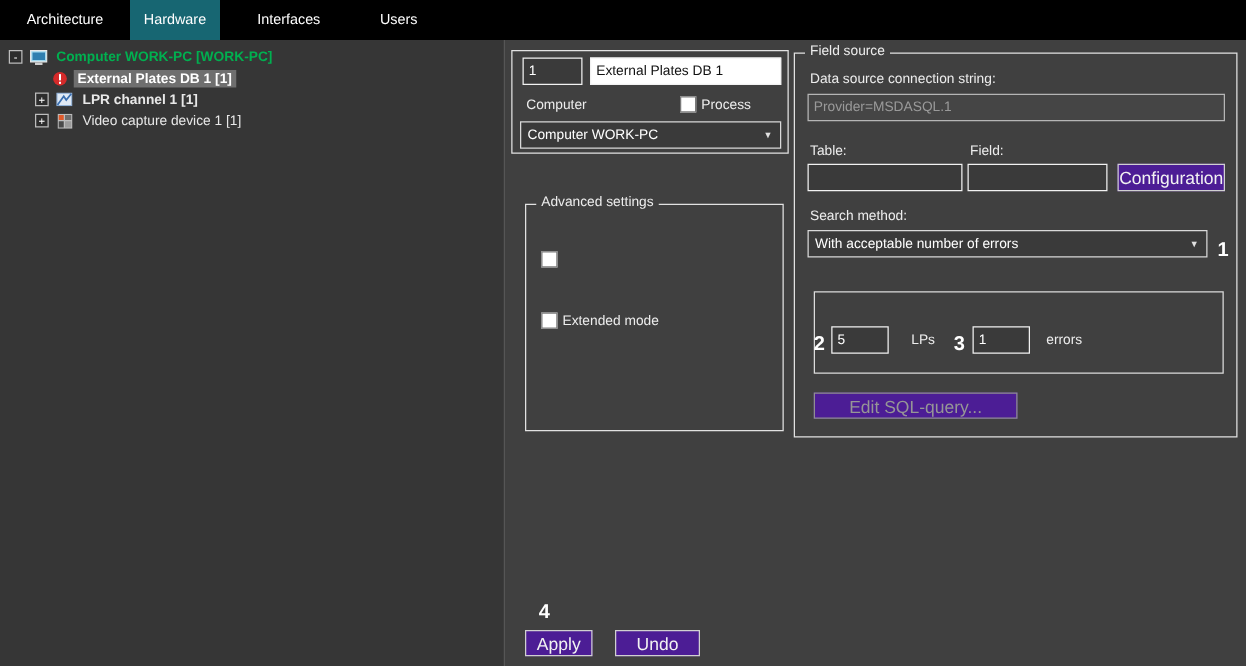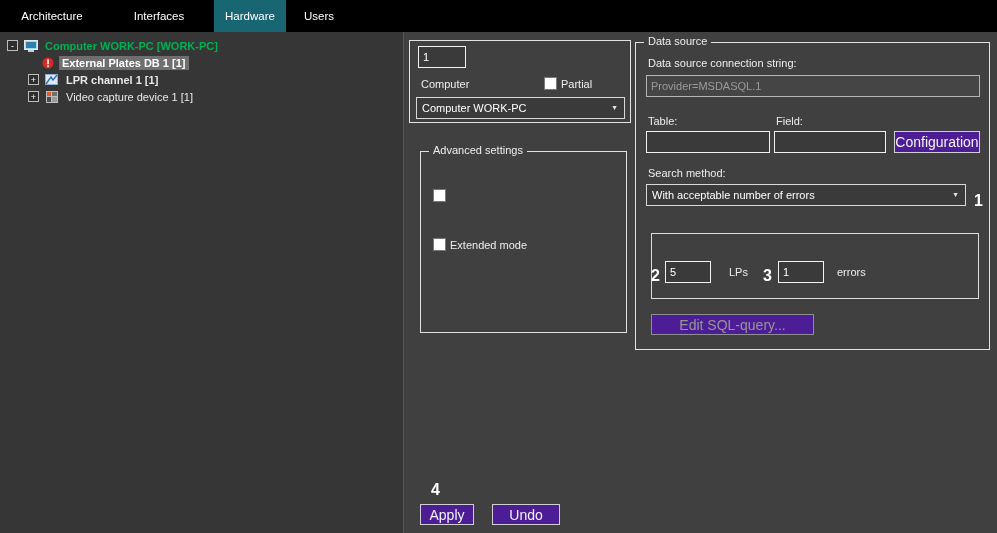--- a/index.html
+++ b/index.html
@@ -33,22 +33,22 @@
   .btn.disabled{color:#969696;border-color:#8f8f8f}
   .cb{position:absolute;width:11px;height:11px;background:#fff;border:1px solid #7a7a7a;box-sizing:content-box}
   .ann{position:absolute;color:#fff;font-weight:bold;font-size:16px}
   .wrap{white-space:normal;line-height:13px}
 </style>
 </head>
 <body>
 
 <div class="topbar">
   <div class="tab" style="width:104px">Architecture</div>
+  <div class="tab active" style="width:72px">Hardware</div>
   <div class="tab" style="width:110px">Interfaces</div>
-  <div class="tab active" style="width:72px">Hardware</div>
   <div class="tab" style="width:66px">Users</div>
 </div>
 
 <div class="tree">
 
   <div class="trow" style="left:7px;top:5px">
     <span class="toggle">-</span>
     <span class="ticon">
       <svg width="14" height="12" viewBox="0 0 14 12">
         <rect x="0.5" y="0.5" width="13" height="9" fill="#9fd8ef" stroke="#e8e8e8"></rect>
@@ -91,38 +91,39 @@
         <rect x="1" y="6" width="4" height="5" fill="#4a4a4a"></rect>
         <rect x="6" y="6" width="5" height="5" fill="#9c9c9c"></rect>
       </svg>
     </span>
     <span class="tlabel">Video capture device 1 [1]</span>
   </div>
 </div>
 
 <div class="panel" style="left:409px;top:40px;width:222px;height:83px">
   <div class="field" style="left:8px;top:5px;width:48px;height:22px">1</div>
+  <div class="field white" style="left:62px;top:5px;width:153px;height:22px">External Plates DB 1</div>
   <div class="lbl" style="left:11px;top:37px">Computer</div>
   <span class="cb" style="left:134px;top:36px"></span>
-  <div class="lbl" style="left:151px;top:37px">Partial</div>
+  <div class="lbl" style="left:151px;top:37px">Process</div>
   <div class="combo" style="left:6px;top:56px;width:209px;height:22px">
     <span>Computer WORK-PC</span>
     <span class="chev">▼</span>
   </div>
 </div>
 
-<div class="panel" style="left:420px;top:151px;width:207px;height:182px">
+<div class="panel" style="left:420px;top:163px;width:207px;height:182px">
   <span class="legend">Advanced settings</span>
   <span class="cb" style="left:12px;top:37px"></span>
   <span class="cb" style="left:12px;top:86px"></span>
   <div class="lbl" style="left:29px;top:87px">Extended mode</div>
 </div>
 
 <div class="panel" style="left:635px;top:42px;width:355px;height:308px">
-  <span class="legend">Data source</span>
+  <span class="legend">Field source</span>
 
   <div class="lbl" style="left:12px;top:14px">Data source connection string:</div>
   <div class="field disabled" style="left:10px;top:32px;width:334px;height:22px">Provider=MSDASQL.1</div>
 
   <div class="lbl" style="left:12px;top:72px">Table:</div>
   <div class="lbl" style="left:140px;top:72px">Field:</div>
   <div class="field" style="left:10px;top:88px;width:124px;height:22px"></div>
   <div class="field" style="left:138px;top:88px;width:112px;height:22px"></div>
   <div class="btn" style="left:258px;top:88px;width:86px;height:22px">Configuration</div>
 

